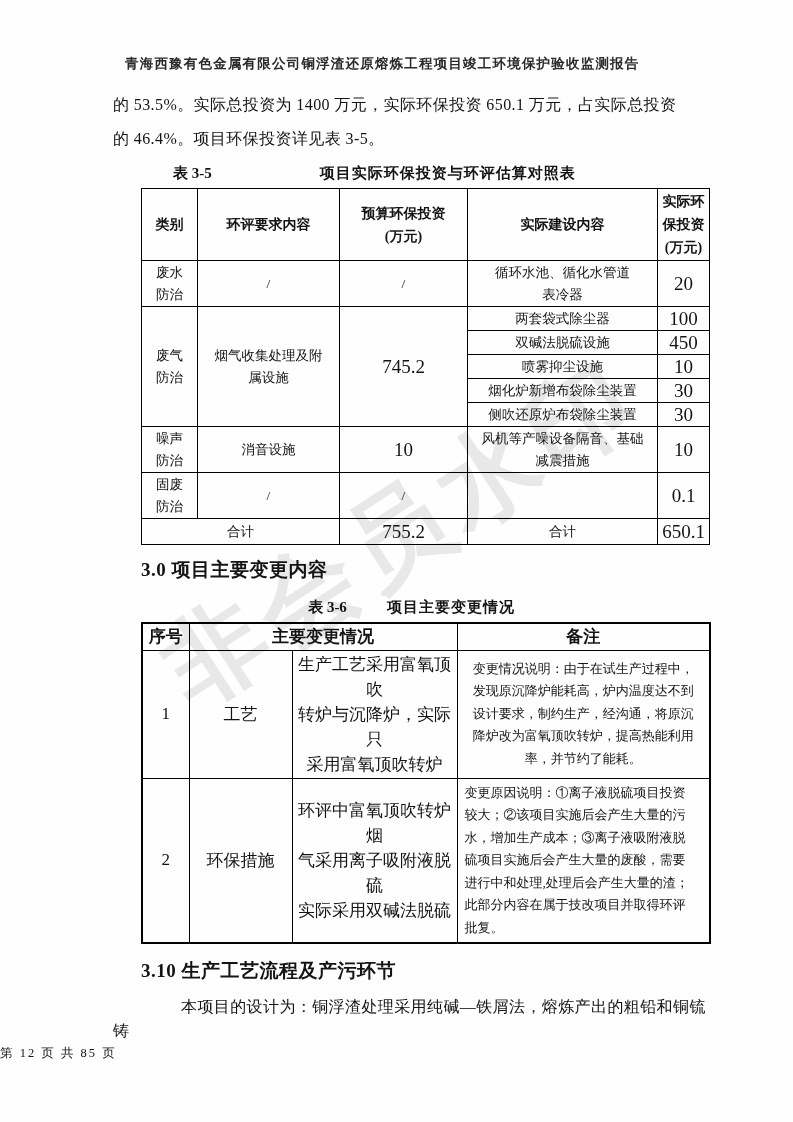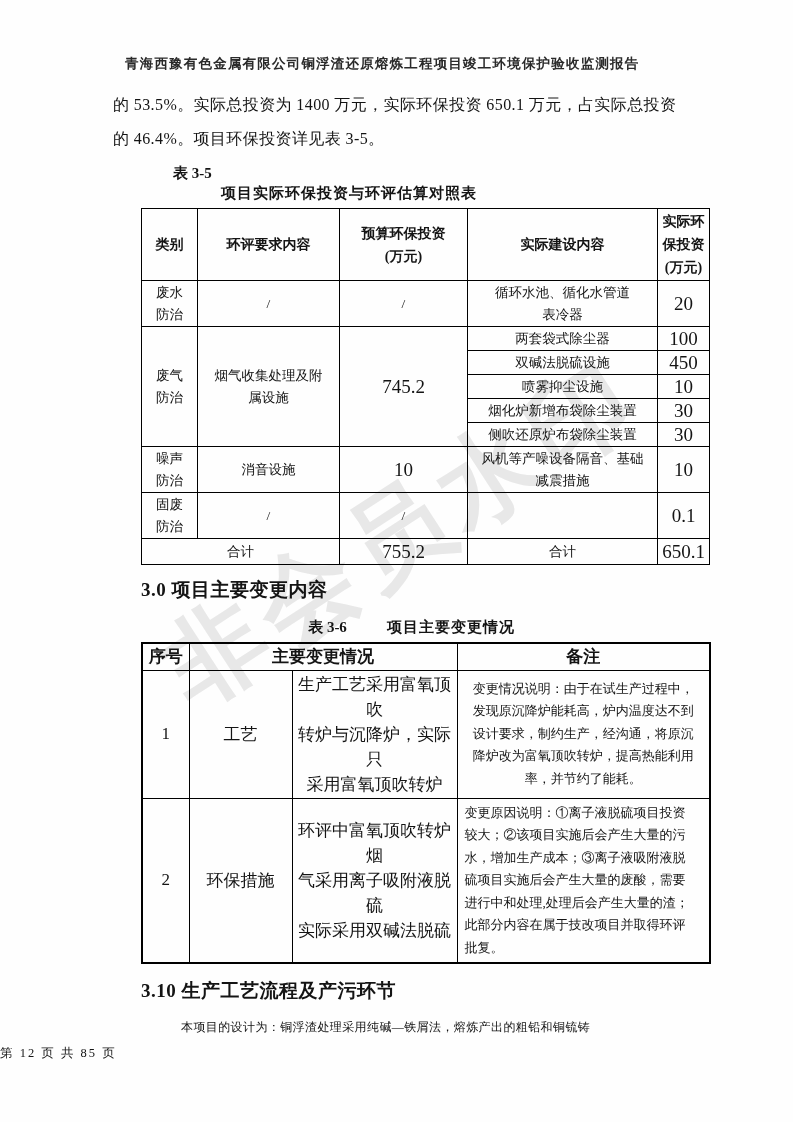--- a/index.html
+++ b/index.html
@@ -18,21 +18,21 @@
   }
   .content { position:relative; z-index:1; padding:55px 83px 0 85px;margin-left:28px; }
 
   .doc-header {
     font-size:13.5px; font-weight:bold; letter-spacing:1.2px;
     margin-left:12px; color:#2a2a2a;
   }
   .intro-line { font-size:16px; line-height:33.5px; letter-spacing:0.4px; }
   .intro-block { margin-top:15px; }
 
-  .caption35 { margin-top:8px; display:flex; font-weight:bold; font-size:15px; line-height:20px;flex-direction:column; }
+  .caption35 { margin-top:8px; display:flex; font-weight:bold; font-size:15px; line-height:20px; }
   .caption35 .cap-label { margin-left:60px; }
   .caption35 .cap-title { margin-left:108px; letter-spacing:1px; }
 
   table { border-collapse:collapse; table-layout:fixed; width:568px; margin:5px 0 0 28px; }
   .t35 th, .t35 td {
     border:1px solid #000; text-align:center; vertical-align:middle;
     font-size:13.5px; line-height:22px; padding:0 2px; white-space:pre-line;
     overflow:hidden;
   }
   .t35 th { font-weight:bold; font-size:14px; line-height:23px; height:72px; }
@@ -51,21 +51,21 @@
   .t36 th, .t36 td { border:1px solid #000; vertical-align:middle; font-size:17px; overflow:hidden; }
   .t36 th { height:27px; font-weight:bold; text-align:center; }
   .t36 .r1 td { height:122px; }
   .t36 .r2 td { height:163px; }
   .t36 .no-cell, .t36 .cat-cell { text-align:center; }
   .t36 .change-cell { text-align:center; line-height:25px; white-space:pre-line; }
   .t36 .note-cell { text-align:left; padding:3px 7px; line-height:22.5px; white-space:pre-line; font-size:13px; }
   .t36 .note-center { text-align:center; }
 
   .h3101 { margin:14px 0 0 70px; font-size:16px; font-weight:bold; }
-  .para { margin-top:11px; font-size:12px; letter-spacing:0.4px; text-indent:68px; line-height:24px; }
+  .para { margin-top:11px; font-size:16px; letter-spacing:0.4px; text-indent:68px; line-height:24px; }
 
   .footer {
     position:absolute; left:0; right:0; bottom:60px; text-align:left;
     font-size:12.5px; letter-spacing:2px; z-index:1;
   }
 </style>
 </head>
 <body>
 
 <div class="page">

